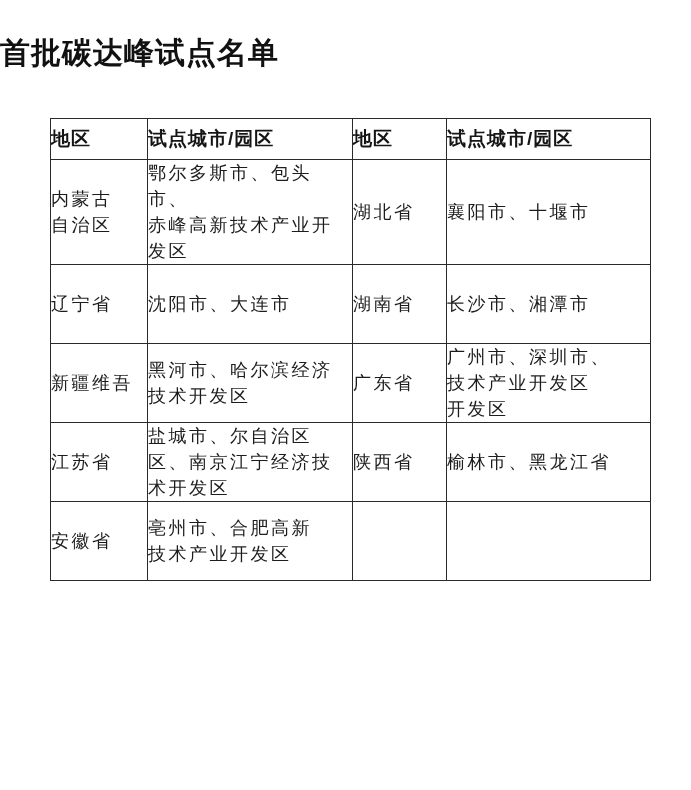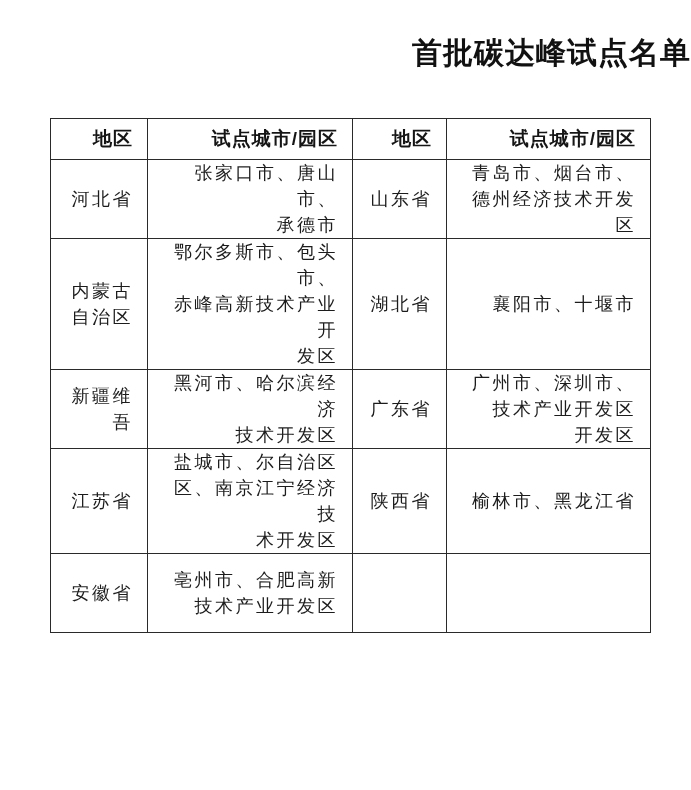--- a/index.html
+++ b/index.html
@@ -9,44 +9,44 @@
   }
   body {
     width: 691px;
     height: 790px;
     overflow: hidden;
     font-family: "Liberation Serif", "DejaVu Serif", serif;
     color: #1c1c1c;
   }
   .doc-title {
     margin: 36px 0 0 0;
-    text-align: right;
+    text-align: left;
     font-size: 30px;
     line-height: 34px;
     font-weight: bold;
     letter-spacing: 1px;
     font-family: "Liberation Serif", "DejaVu Serif", serif;
     color: #111111;
   }
   table.pilot-table {
     border-collapse: collapse;
     table-layout: fixed;
     margin: 48px 0 0 50px;
     width: 600px;
   }
   .pilot-table col.c-region-l  { width: 97px; }
   .pilot-table col.c-cities-l  { width: 205px; }
   .pilot-table col.c-region-r  { width: 94px; }
   .pilot-table col.c-cities-r  { width: 204px; }
   .pilot-table th, .pilot-table td {
     border: 1.5px solid #2a2a2a;
-    text-align: right;
+    text-align: left;
     vertical-align: middle;
     white-space: pre-line;
-    padding: 0 14px;
+    padding: 0 0;
     overflow: hidden;
   }
   .pilot-table th {
     height: 40px;
     font-family: "Liberation Sans", "DejaVu Sans", sans-serif;
     font-size: 19px;
     font-weight: bold;
     letter-spacing: 1px;
     color: #151515;
   }
@@ -75,35 +75,33 @@
     <thead>
       <tr>
         <th>地区</th>
         <th>试点城市/园区</th>
         <th>地区</th>
         <th>试点城市/园区</th>
       </tr>
     </thead>
     <tbody>
         <tr>
-          <td>河北省</td>
-          <td>张家口市、唐山市、
-承德市</td>
-          <td>山东省</td>
-          <td>青岛市、烟台市、
-德州经济技术开发区</td>
-        </tr>
-        <tr>
           <td>内蒙古
 自治区</td>
           <td>鄂尔多斯市、包头市、
 赤峰高新技术产业开
 发区</td>
           <td>湖北省</td>
           <td>襄阳市、十堰市</td>
+        </tr>
+        <tr>
+          <td>辽宁省</td>
+          <td>沈阳市、大连市</td>
+          <td>湖南省</td>
+          <td>长沙市、湘潭市</td>
         </tr>
         <tr>
           <td>新疆维吾</td>
           <td>黑河市、哈尔滨经济
 技术开发区</td>
           <td>广东省</td>
           <td>广州市、深圳市、
 技术产业开发区
 开发区</td>
         </tr>

